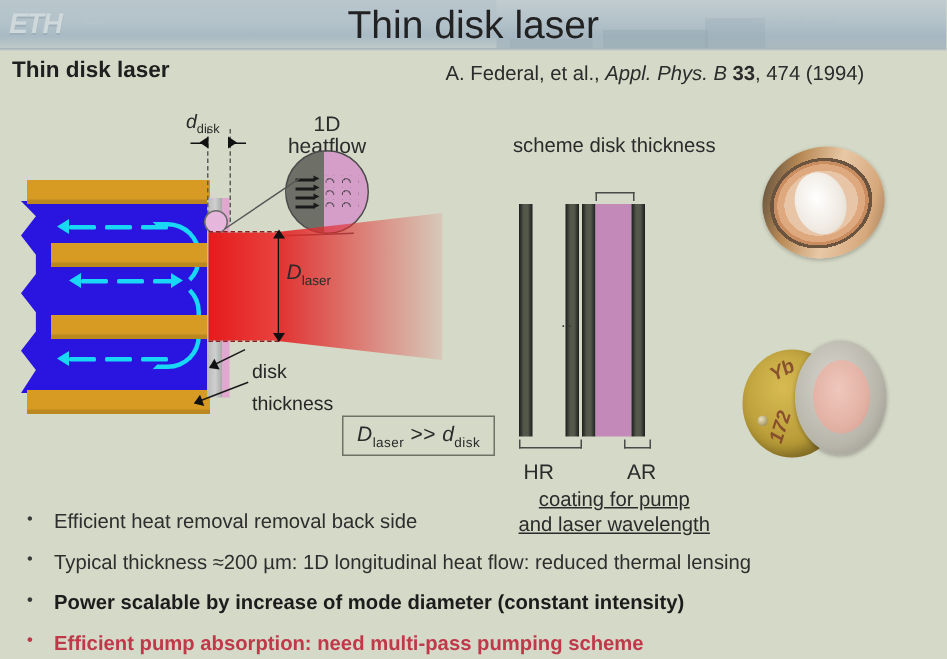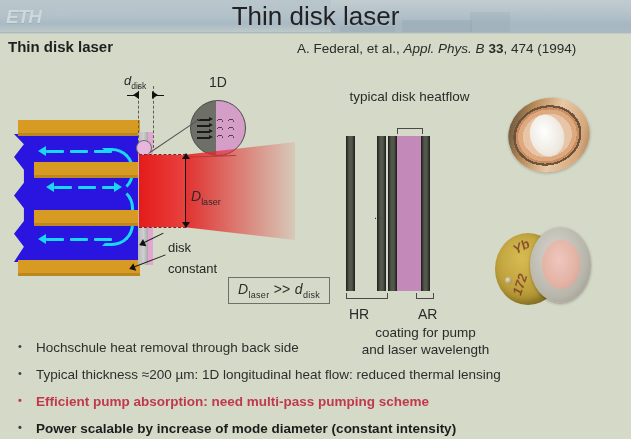--- a/index.html
+++ b/index.html
@@ -119,21 +119,21 @@
   .beam-cone{position:absolute;left:185px;top:142px;width:110px;height:98px;
     background:linear-gradient(90deg,rgba(226,40,40,.95),rgba(226,60,60,.10));
     clip-path:polygon(0% 13%, 100% 0%, 100% 100%, 0% 87%);}
   .beam-dashtop{position:absolute;left:139px;top:154px;width:47px;height:0;
     border-top:1px dashed #8a2222;}
   .beam-dashbot{position:absolute;left:139px;top:227px;width:47px;height:0;
     border-top:1px dashed #8a2222;}
   .dlaser-arrow{position:absolute;left:185px;top:155px;width:1px;height:72px;background:#111;}
   .dl-head{position:absolute;left:181.5px;width:0;height:0;
     border-left:4px solid transparent;border-right:4px solid transparent;}
-  .dlaser-label{position:absolute;left:191px;top:188px;font-size:14px;font-style:italic;}
+  .dlaser-label{position:absolute;left:191px;top:173px;font-size:14px;font-style:italic;}
   .dlaser-label sub{font-style:normal;font-size:9px;}
 
   
   .lbl{position:absolute;font-size:13px;color:#262626;}
   .lead{position:absolute;height:1px;background:#1a1a1a;transform-origin:left center;}
 
   
   .ineq{
     position:absolute;left:228px;top:277px;padding:3px 9px;
     border:1px solid #6d7267;font-size:14px;font-style:italic;color:#2b2b2b;
@@ -146,21 +146,21 @@
   .mid{position:absolute;left:322px;top:88px;width:175px;height:240px;text-align:center;}
   .mid-t1{font-size:13.5px;line-height:17px;}
   .stack{position:absolute;left:22px;top:48px;width:110px;height:155px;}
   .bar{position:absolute;top:0;height:155px;background:linear-gradient(90deg,#1d1d1d,#53584b 35%,#53584b 65%,#1d1d1d);}
   .layer-pink{position:absolute;top:0;height:155px;background:#c389b9;}
   .dots{position:absolute;left:30px;top:73px;font-size:11px;letter-spacing:1.5px;color:#3a3a3a;}
   .brace{position:absolute;border:1px solid #4a4a4a;border-bottom:none;height:5px;}
   .brace-dn{position:absolute;border:1px solid #4a4a4a;border-top:none;height:5px;}
   .hr-lbl{position:absolute;left:27px;top:218px;font-size:14px;}
   .ar-lbl{position:absolute;left:96px;top:218px;font-size:14px;}
-  .mid-t2{position:absolute;left:16px;top:236px;width:175px;font-size:13.5px;line-height:17px;}
+  .mid-t2{position:absolute;left:0;top:236px;width:175px;font-size:13.5px;line-height:17px;text-decoration:underline;}
 
   
   .photo1{
     position:absolute;left:508px;top:98px;width:82px;height:74px;
     border-radius:50%/50%;
     transform:rotate(-16deg);
     background:
       radial-gradient(ellipse at 48% 50%, #f2f0ea 0 19%, #e7ddd3 19% 24%, #e8c5a7 24% 41%, #dfa97f 41% 49%, #c98d60 49% 53%, #6a5440 53% 57%, rgba(0,0,0,0) 57%),
       linear-gradient(120deg,#3c3a34,#b98a55 30%,#e8c8a6 55%,#d6a87c 80%,#8a6a49);
     box-shadow:0 1px 3px rgba(0,0,0,.25);
@@ -253,20 +253,21 @@
   <div class="vdash" style="left:138px;top:86px;height:62px;"></div>
   <div class="vdash" style="left:153px;top:86px;height:62px;"></div>
   <div class="cal-line" style="left:127px;top:95px;width:10px;"></div>
   <div class="cal-line" style="left:154px;top:95px;width:10px;"></div>
   <div class="cal-head" style="left:133px;top:91px;border-right:6px solid #111;border-top:4px solid transparent;border-bottom:4px solid transparent;"></div>
   <div class="cal-head" style="left:152px;top:91px;border-left:6px solid #111;border-top:4px solid transparent;border-bottom:4px solid transparent;"></div>
   <div class="ddisk-label"><span>d</span><sub>disk</sub></div>
 
   <div style="position:absolute;left:178px;top:65px;width:80px;text-align:center;font-size:14px;line-height:15px;margin-top:10px;">
     <div>1D</div>
+    <div>heatflow</div>
   </div>
   <div class="mag-circle">
     <div class="mag-arrow" style="top:18px;"></div>
     <div class="mag-arrow" style="top:24px;"></div>
     <div class="mag-arrow" style="top:30px;"></div>
     <div class="mag-arrow" style="top:36px;"></div>
     <div class="mag-wave" style="top:16px;"></div>
     <div class="mag-wave" style="top:24px;"></div>
     <div class="mag-wave" style="top:32px;"></div>
   </div>
@@ -282,26 +283,26 @@
   <div class="dl-head" style="top:153px;border-bottom:6px solid #111;"></div>
   <div class="dl-head" style="top:222px;border-top:6px solid #111;"></div>
   <div class="dlaser-label"><span>D</span><sub>laser</sub></div>
 
   <div class="lead" style="left:140px;top:244px;width:26px;transform:rotate(-26deg);"></div>
   <div class="cal-head" style="left:139px;top:240px;border-right:6px solid #111;border-top:4px solid transparent;border-bottom:4px solid transparent;transform:rotate(-26deg);"></div>
   <div class="lbl" style="left:168px;top:240px;">disk</div>
 
   <div class="lead" style="left:130px;top:268px;width:38px;transform:rotate(-21deg);"></div>
   <div class="cal-head" style="left:129px;top:264px;border-right:6px solid #111;border-top:4px solid transparent;border-bottom:4px solid transparent;transform:rotate(-21deg);"></div>
-  <div class="lbl" style="left:168px;top:261px;">constant</div>
+  <div class="lbl" style="left:168px;top:261px;">thickness</div>
 
   <div class="ineq"><span>D</span><sub>laser</sub><span class="gt"> &gt;&gt; </span><span>d</span><sub>disk</sub></div>
 
   <div class="mid">
-    <div class="mid-t1">typical disk heatflow</div>
+    <div class="mid-t1">scheme disk thickness</div>
 
     <div class="stack">
       <div class="bar" style="left:2px;width:9px;"></div>
       <div class="bar" style="left:33px;width:9px;"></div>
       <div class="bar" style="left:44px;width:9px;"></div>
       <div class="layer-pink" style="left:53px;width:24px;"></div>
       <div class="bar" style="left:77px;width:9px;"></div>
       <div class="dots">...</div>
 
       <div class="brace" style="left:53px;top:-8px;width:24px;"></div>
@@ -326,19 +327,19 @@
       <div class="p2-scribble" style="left:18px;top:6px;transform:rotate(-28deg);">Yb</div>
       <div class="p2-scribble" style="left:14px;top:44px;transform:rotate(-72deg);">172</div>
       <div class="p2-screw"></div>
     </div>
     <div class="p2-ring">
       <div class="p2-disk"></div>
     </div>
   </div>
 
   <div class="bullets">
-    <div class="bul b1">Hochschule heat removal through back side</div>
+    <div class="bul b1">Efficient heat removal removal back side</div>
     <div class="bul b2">Typical thickness ≈200 µm: 1D longitudinal heat flow: reduced thermal lensing</div>
+    <div class="bul b3">Power scalable by increase of mode diameter (constant intensity)</div>
     <div class="bul b4">Efficient pump absorption: need multi-pass pumping scheme</div>
-    <div class="bul b3">Power scalable by increase of mode diameter (constant intensity)</div>
   </div>
 
 </div>
 
 </body></html>

